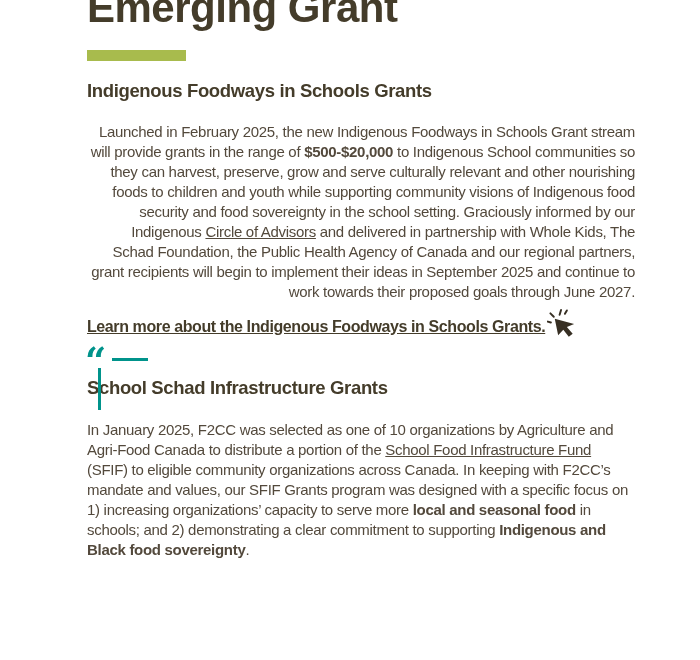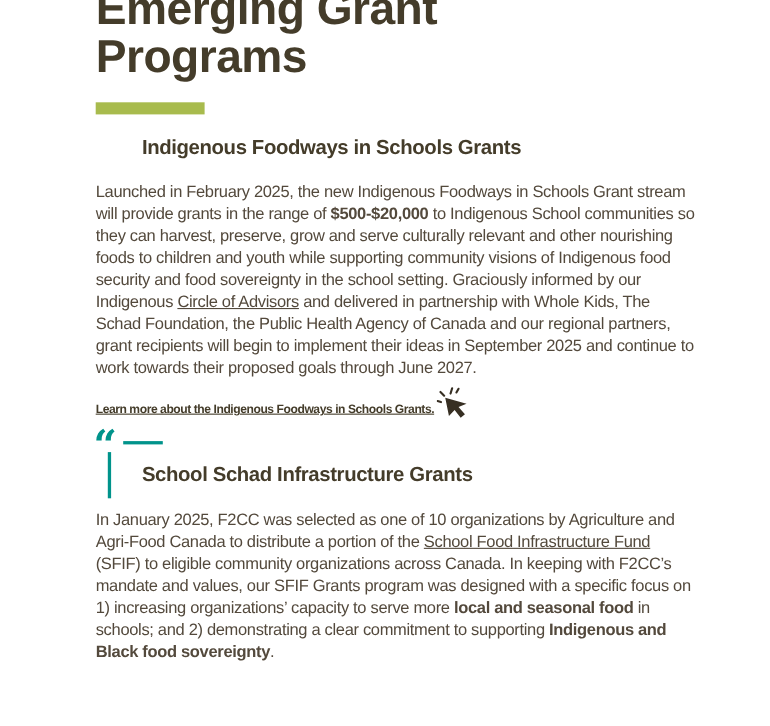--- a/index.html
+++ b/index.html
@@ -23,39 +23,38 @@
   .accent-bar {
     margin-top:21px;
     width:99px; height:11px;
     background: var(--accent-bar, #a8bb4d);
   }
   h2 {
     font-size:18.5px;
     font-weight:bold;
     letter-spacing:-0.35px;
     color: var(--heading, #443c2a);
-    margin-left: 42px;
   }
   .h2-1 { margin-top:19px; }
   .h2-2 { margin-top:9px; }
 
   .body-p {
     font-size:15px;
     line-height:20px;
     letter-spacing:-0.3px;
     color: var(--body-text, #53493c);
   }
-  .p1 { margin-top:20px; }
+  .p1 { margin-top:20px;text-align:right; }
   .p2 { margin-top:21px; }
   .body-p .b { font-weight:bold; }
   .body-p a { color:inherit; text-decoration:underline; }
 
   .learn-more { margin-top:10px; white-space:nowrap; }
   .learn-more a {
-    font-size:11px;
+    font-size:16px;
     font-weight:bold;
     letter-spacing:-0.4px;
     text-decoration:underline;
     color: var(--heading, #443c2a);
   }
   .cursor-wrap {
     display:inline-block;
     width:31px; height:31px;
     vertical-align:-11px;
     margin-left:2px;
@@ -88,21 +87,21 @@
     font-weight:bold;
     letter-spacing:-0.2px;
     color: var(--quote-teal, #00938b);
   }
 </style>
 </head>
 <body>
 
 <div class="content">
 
-  <h1><span>Emerging Grant</span><br><span>Programs</span></h1>
+  <h1><span>Emerging Grant</span><br></h1>
 
   <div class="accent-bar"></div>
 
   <section>
     <h2 class="h2-1">Indigenous Foodways in Schools Grants</h2>
 
     <p class="body-p p1"><span>Launched in February 2025, the new Indigenous Foodways in Schools Grant stream will provide grants in the range of </span><span class="b">$500-$20,000</span><span> to Indigenous School communities so they can harvest, preserve, grow and serve culturally relevant and other nourishing foods to children and youth while supporting community visions of Indigenous food security and food sovereignty in the school setting. Graciously informed by our Indigenous </span><a href="#">Circle of Advisors</a><span> and delivered in partnership with Whole Kids, The Schad Foundation, the Public Health Agency of Canada and our regional partners, grant recipients will begin to implement their ideas in September 2025 and continue to work towards their proposed goals through June 2027.</span></p>
 
     <p class="learn-more"><a href="#">Learn more about the Indigenous Foodways in Schools Grants.</a><span class="cursor-wrap"><svg width="31" height="31" viewBox="0 0 32 32">
       <g style="stroke:var(--cursor-icon,#372f23);" stroke-width="2" stroke-linecap="round" fill="none">

